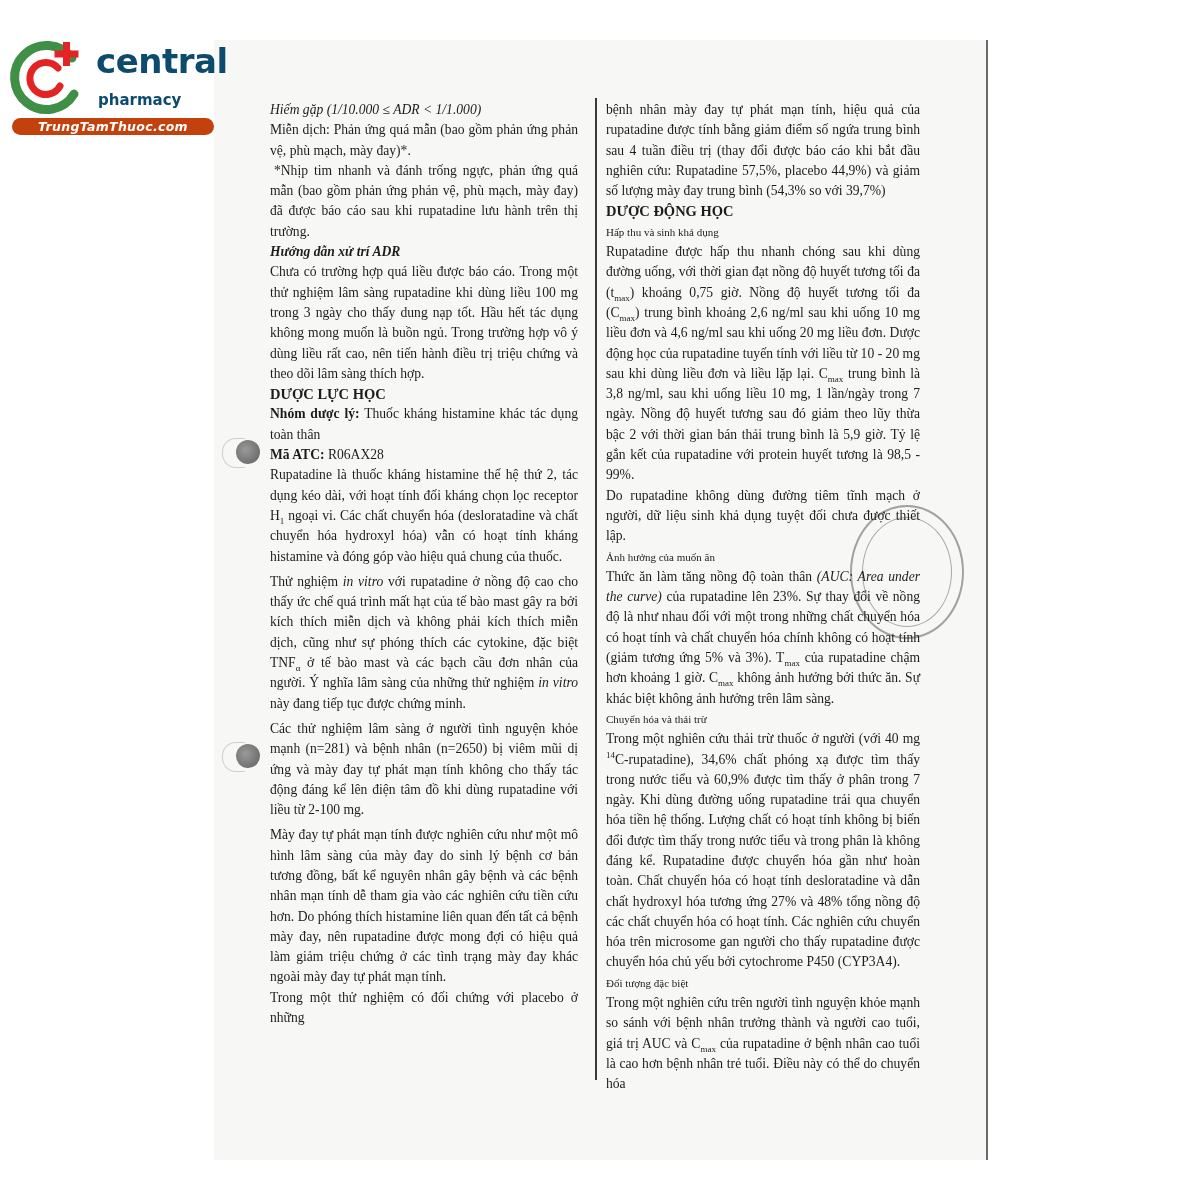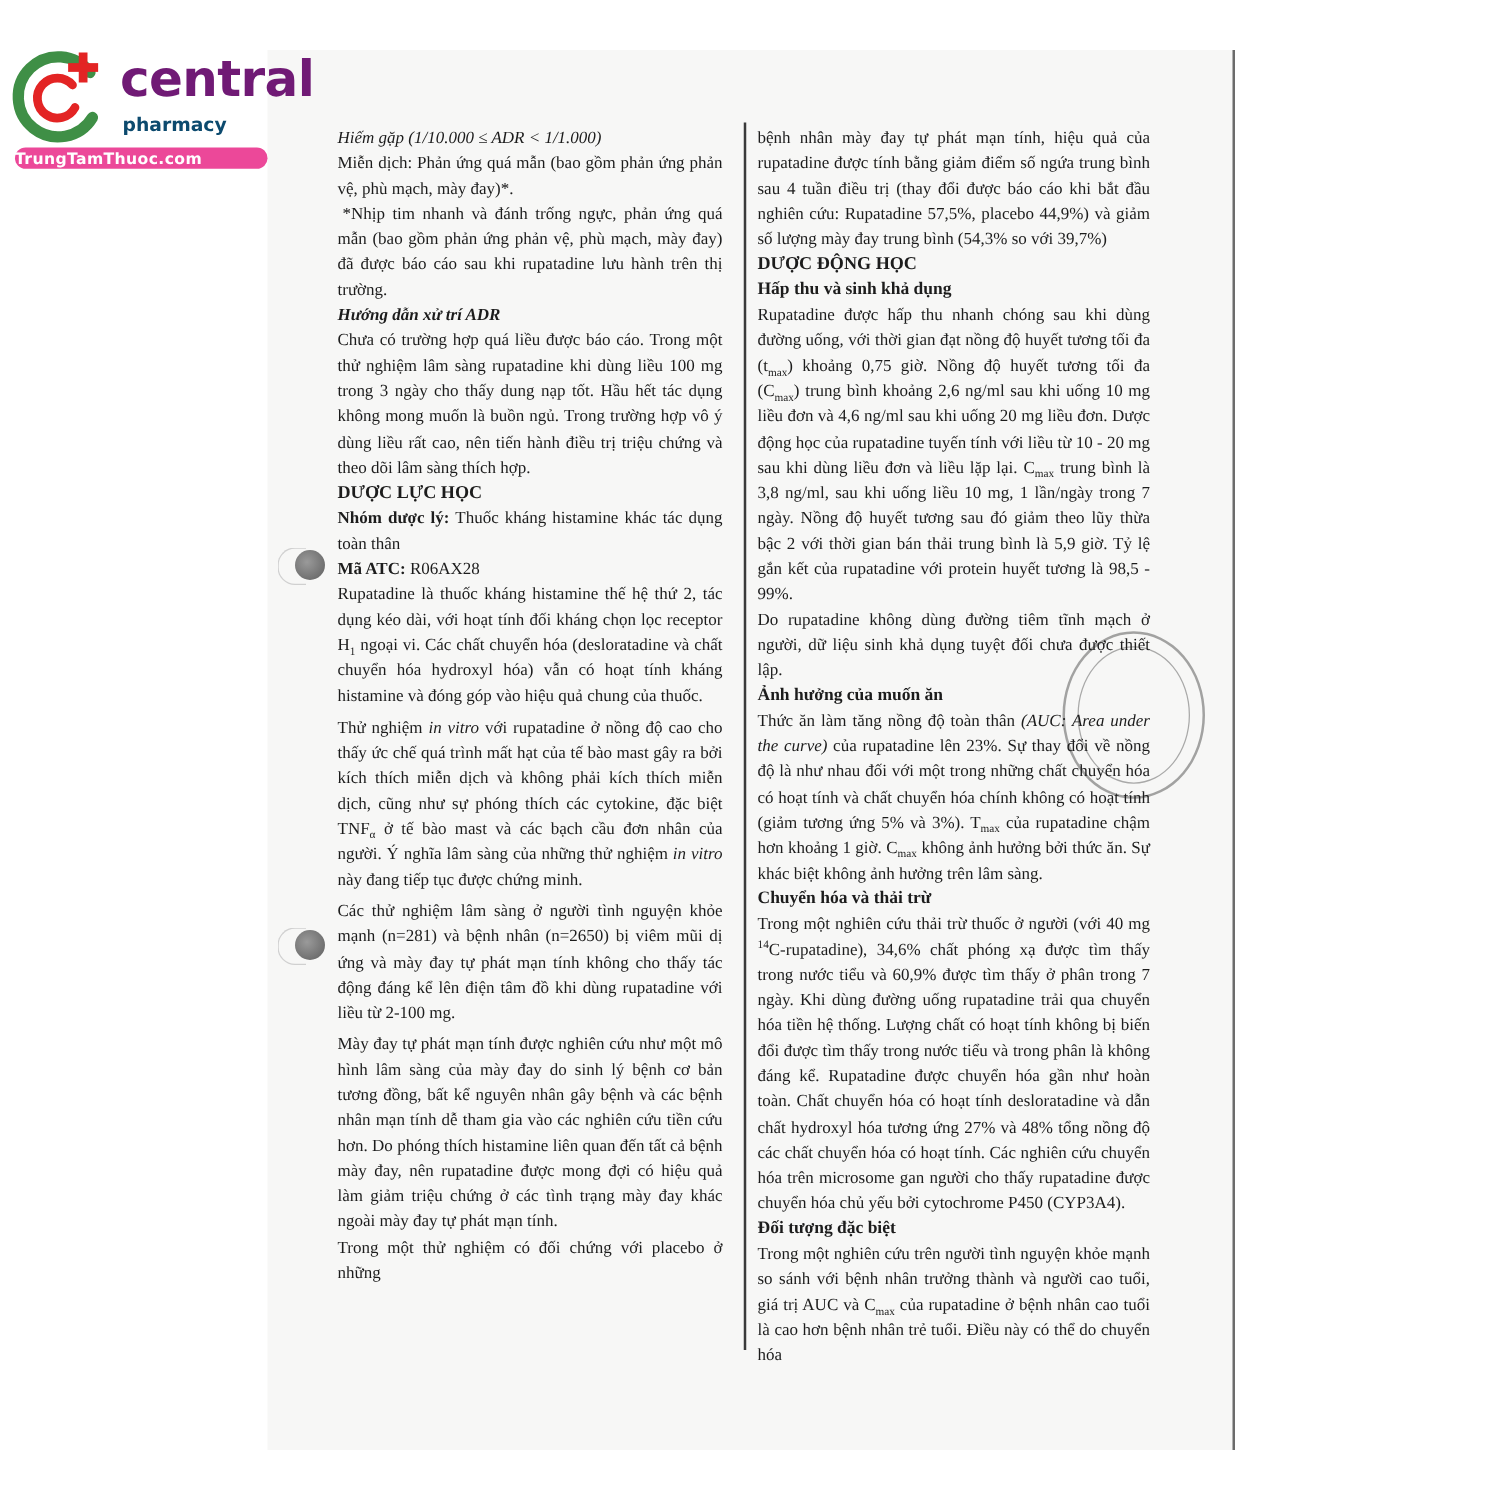--- a/index.html
+++ b/index.html
@@ -11,43 +11,43 @@
   }
   .scan {
     position: absolute; left: 214px; top: 40px; width: 772px; height: 1120px;
     background: #f7f7f6;
     border-right: 2px solid #6b6b6b;
   }
   .logo { position: absolute; left: 8px; top: 36px; width: 210px; height: 100px; }
   .logo .brand-word {
     position: absolute; left: 88px; top: 8px;
     font-family: "DejaVu Sans", sans-serif; font-weight: bold;
-    font-size: 40px; color: #701a75; letter-spacing: -0.5px; line-height: 1;
+    font-size: 34px; color: #0c4a6e; letter-spacing: -0.5px; line-height: 1;
   }
   .logo .brand-sub {
     position: absolute; left: 90px; top: 57px;
     font-family: "DejaVu Sans", sans-serif; font-weight: bold;
     font-size: 15px; color: #0c4a6e; line-height: 1;
   }
   .logo .site-pill {
     position: absolute; left: 4px; top: 82px; width: 202px; height: 17px;
-    background: #ec4899; border-radius: 9px; color: #ffffff;
+    background: #c2410c; border-radius: 9px; color: #ffffff;
     font-family: "DejaVu Sans", sans-serif; font-weight: bold;
-    font-size: 12.5px; line-height: 17px; text-align: left; letter-spacing: 0.3px;
+    font-size: 12.5px; line-height: 17px; text-align: center; letter-spacing: 0.3px; font-style: italic;
   }
   .logo svg { position: absolute; left: 0; top: 0; }
 
   .col { position: absolute; top: 100px; font-size: 13.6px; line-height: 20.3px; }
   .col.left { left: 270px; width: 308px; }
   .col.right { left: 606px; width: 314px; }
   .divider { position: absolute; left: 595px; top: 98px; width: 1.5px; height: 982px; background: #3a3a3a; }
   .col p { margin: 0; text-align: justify; }
   .col .gap { margin-top: 5px; }
   .h-main { font-weight: bold; font-size: 14.5px; margin: 7px 0 4px 0; }
-  .h-sub { font-weight: bold; font-size: 14px; margin: 6px 0 4px 0; }
+  .h-sub { font-weight: normal; font-size: 11px; margin: 6px 0 4px 0; }
   .h-italic { font-weight: bold; font-style: italic; margin: 6px 0 4px 0; }
   .it { font-style: italic; }
   .b { font-weight: bold; }
   sub, sup { font-size: 9px; line-height: 0; }
 
   .hole { position: absolute; width: 24px; height: 24px; border-radius: 50%;
     background: radial-gradient(circle at 40% 40%, #9a9a9a, #5e5e5e); }
   .hole::before { content: ""; position: absolute; left: -14px; top: -2px; width: 22px; height: 28px;
     border: 1px solid #d0d0d0; border-right: none; border-radius: 14px 0 0 14px; }
   .stamp { position: absolute; left: 850px; top: 505px; width: 110px; height: 130px;

